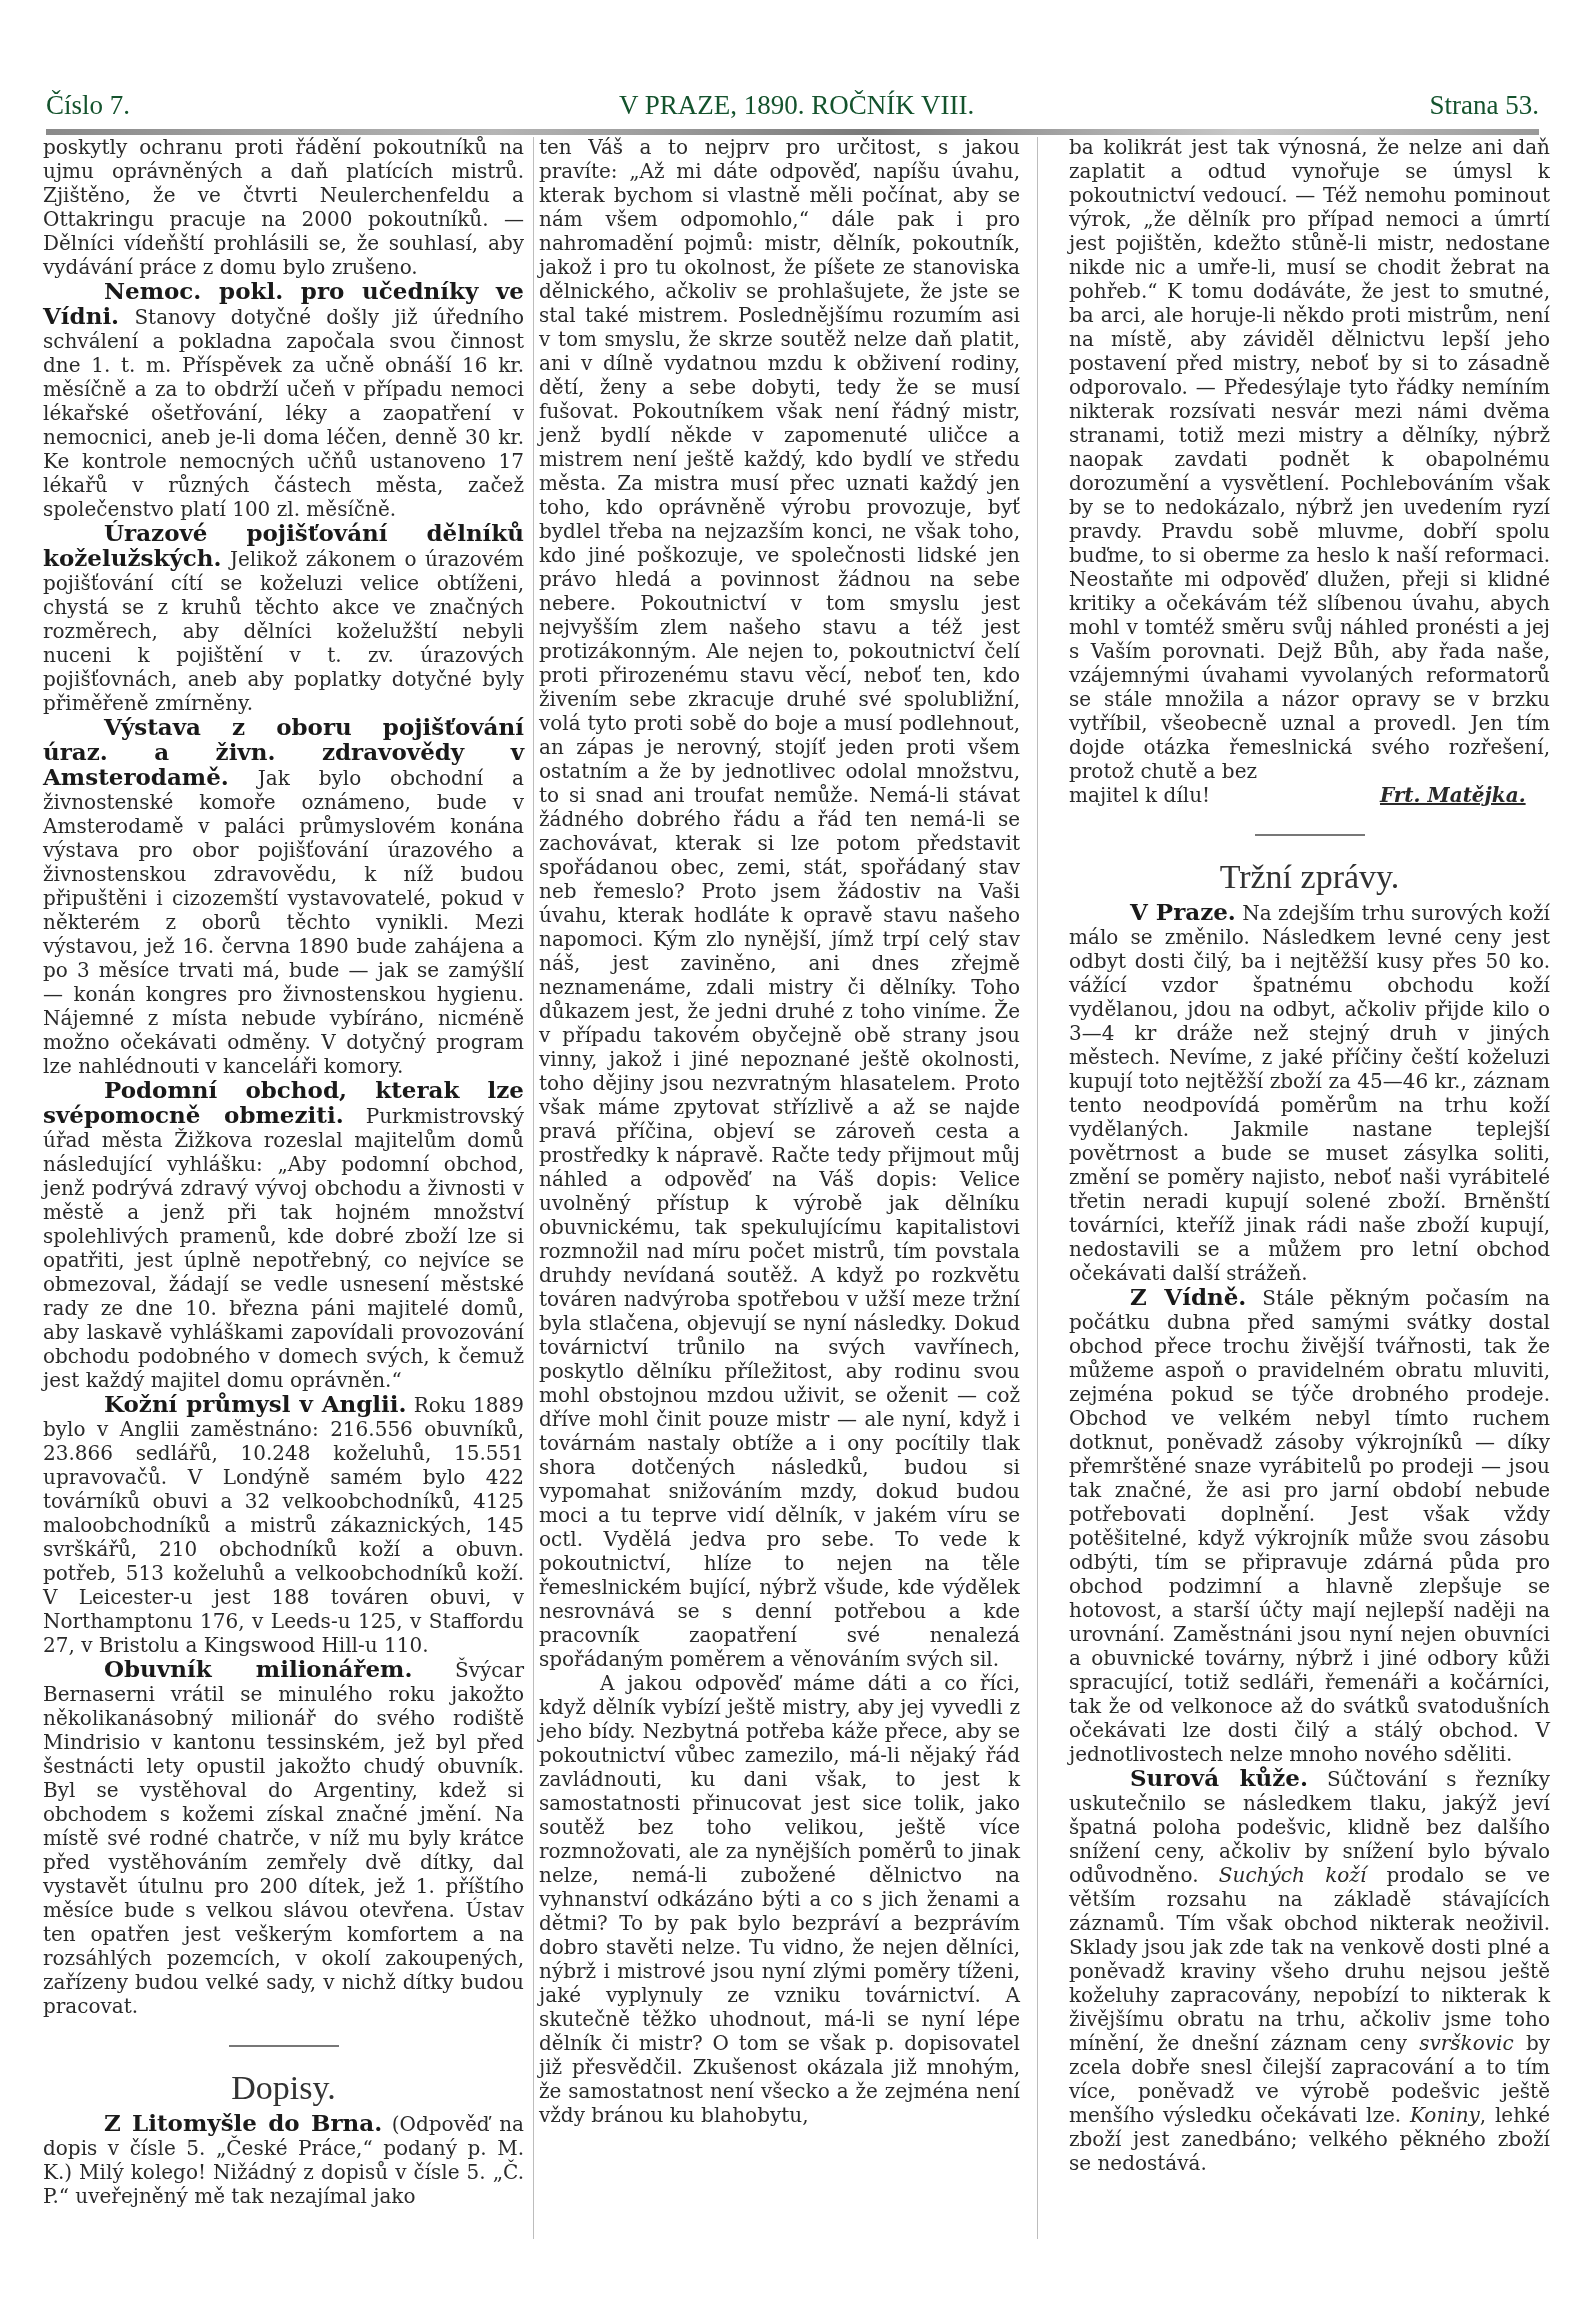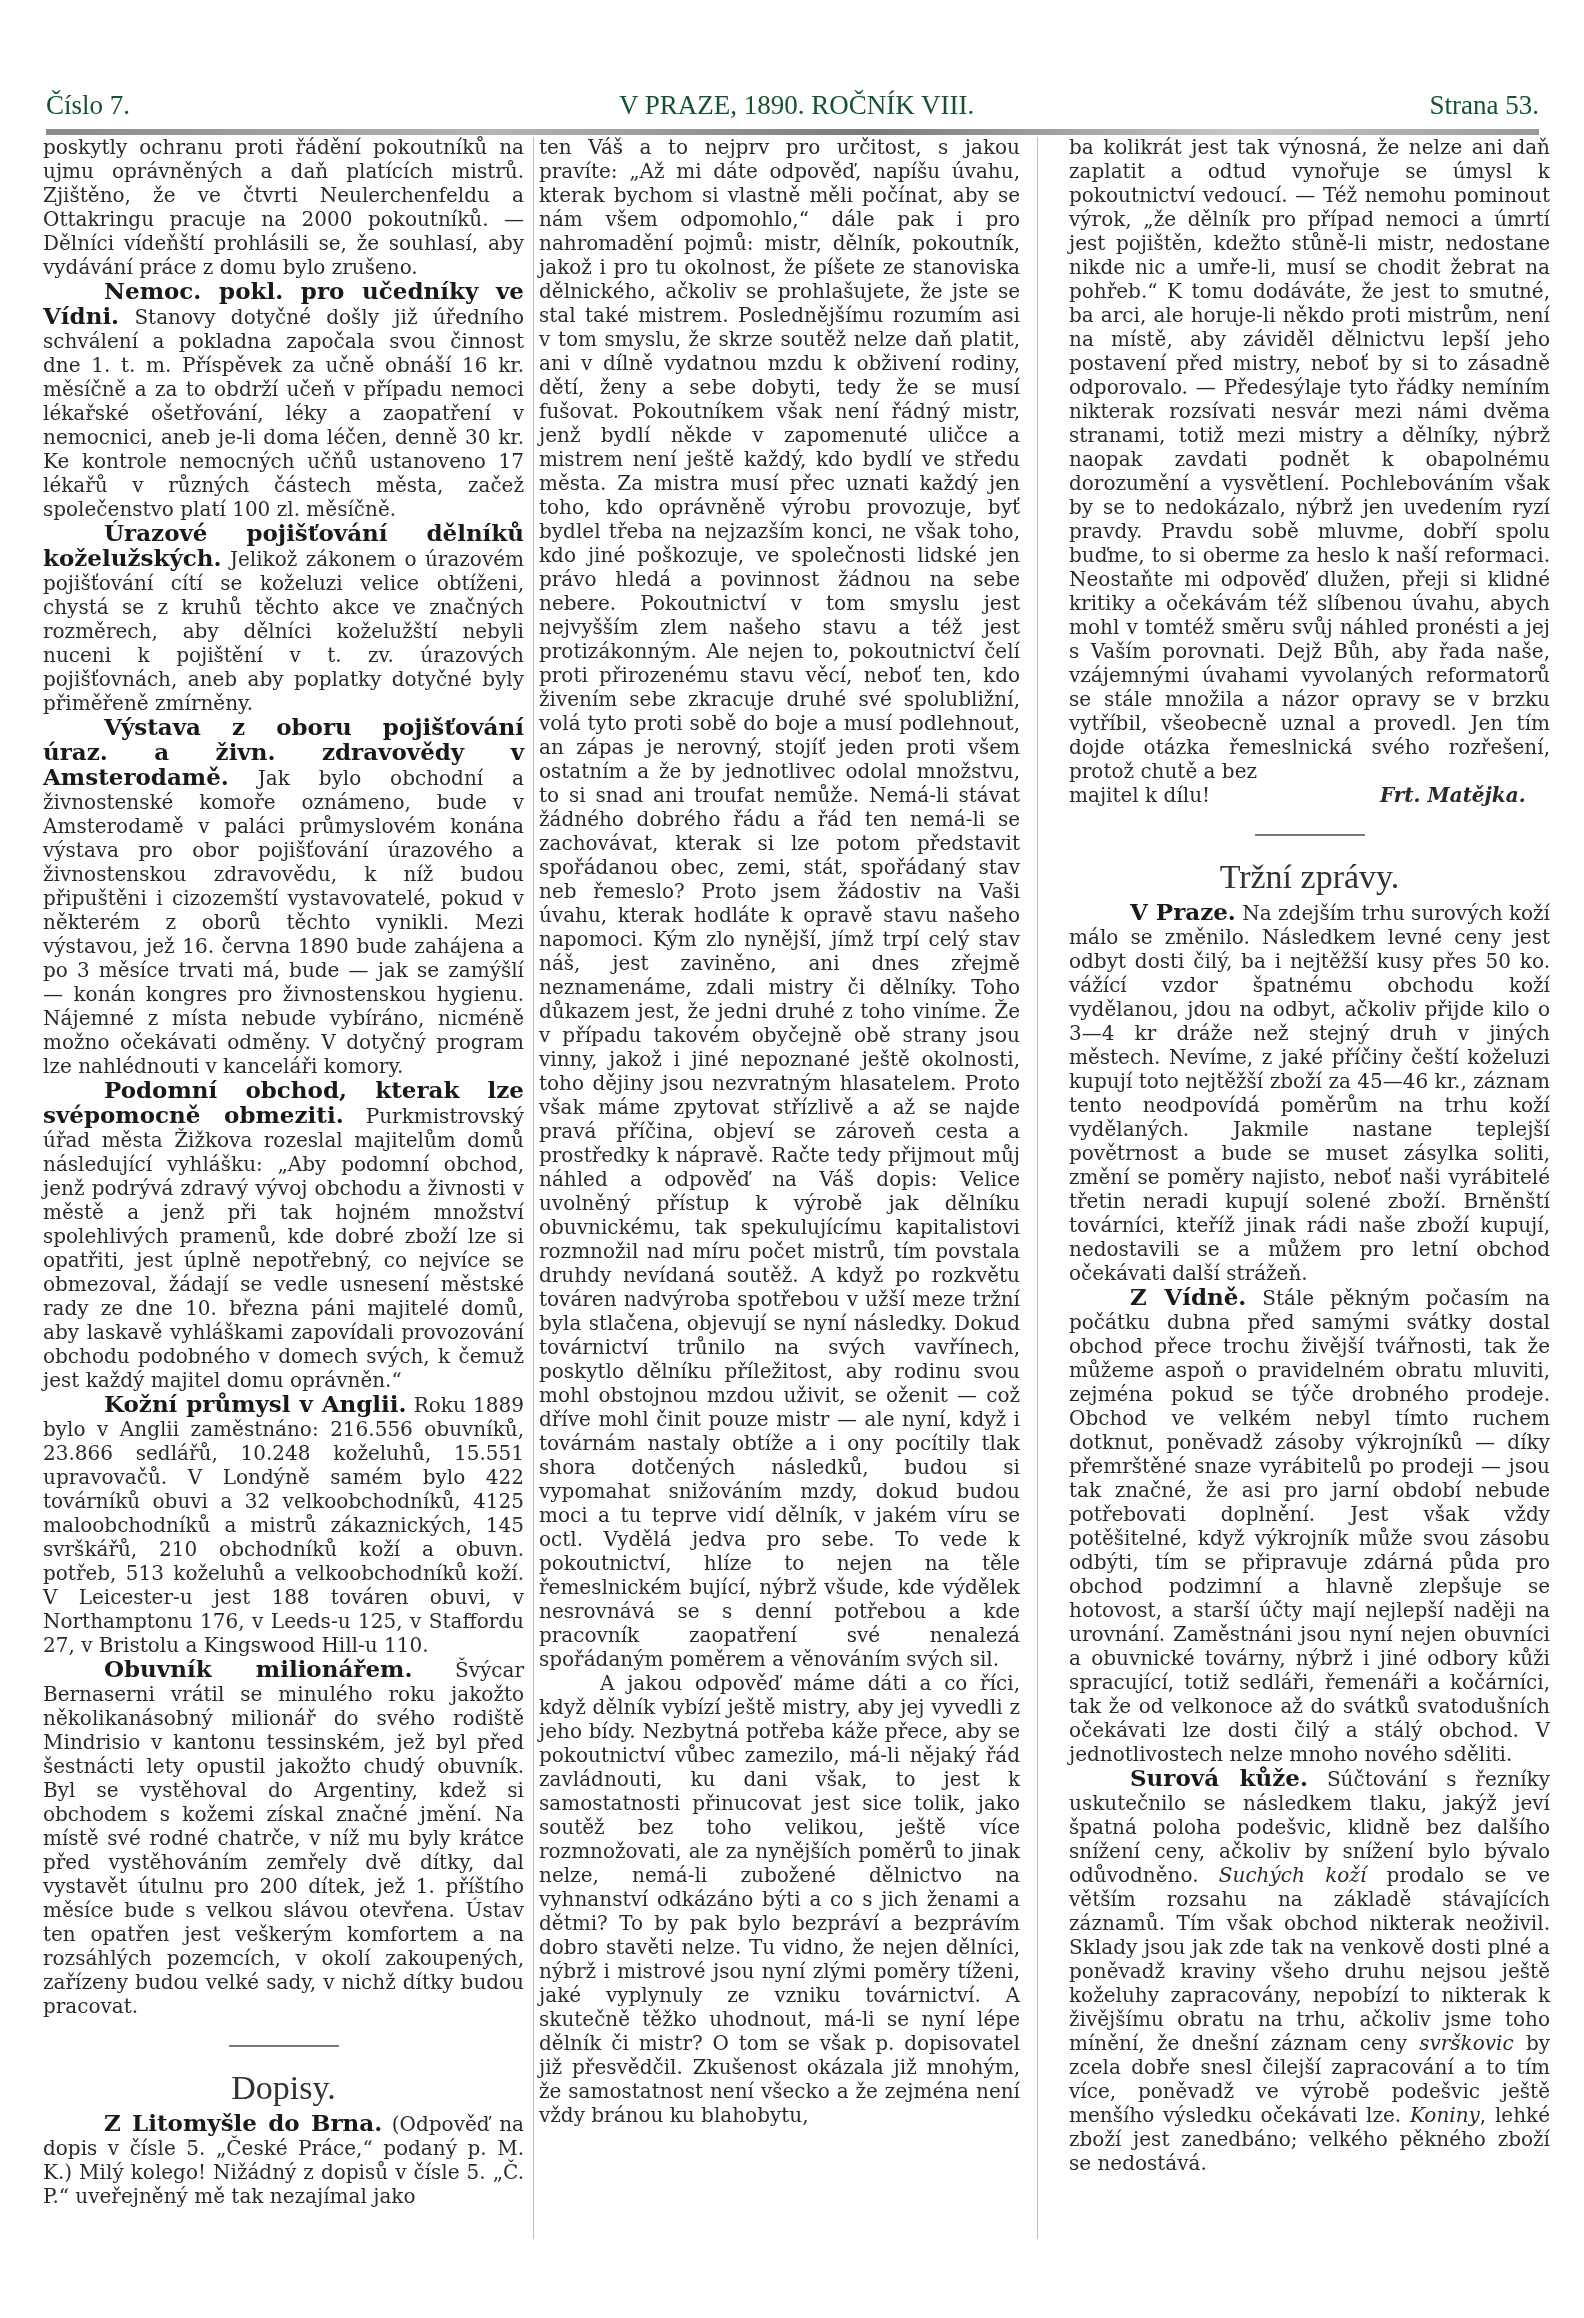--- a/index.html
+++ b/index.html
@@ -36,21 +36,21 @@
   .para { text-indent: 61px; }
   .heading-inline { font-weight: bold; font-size: 21.3px; color: #1a1a1a; }
   .heading-inline.big { font-size: 23px; }
   .section-title {
     text-align: center; font-family: "Liberation Serif", serif;
     font-size: 34px; margin: 29px 0 11px 0; color: #333;
   }
   .short-rule { width: 110px; height: 1.8px; background: #777; margin: 27px auto 0 auto; }
   .italic { font-style: italic; }
   .signature { display: flex; justify-content: space-between; }
-  .signature .sig { font-style: italic; font-weight: bold; padding-right: 24.4px; }
+  .signature .sig { font-style: italic; font-weight: bold; padding-right: 24.4px; text-decoration: underline; }
 </style>
 </head>
 <body>
 
 <div class="header">
   <span class="left">Číslo 7.</span>
   <span class="center">V PRAZE, 1890. ROČNÍK VIII.</span>
   <span class="right">Strana 53.</span>
 </div>
 <div class="header-rule"></div>

